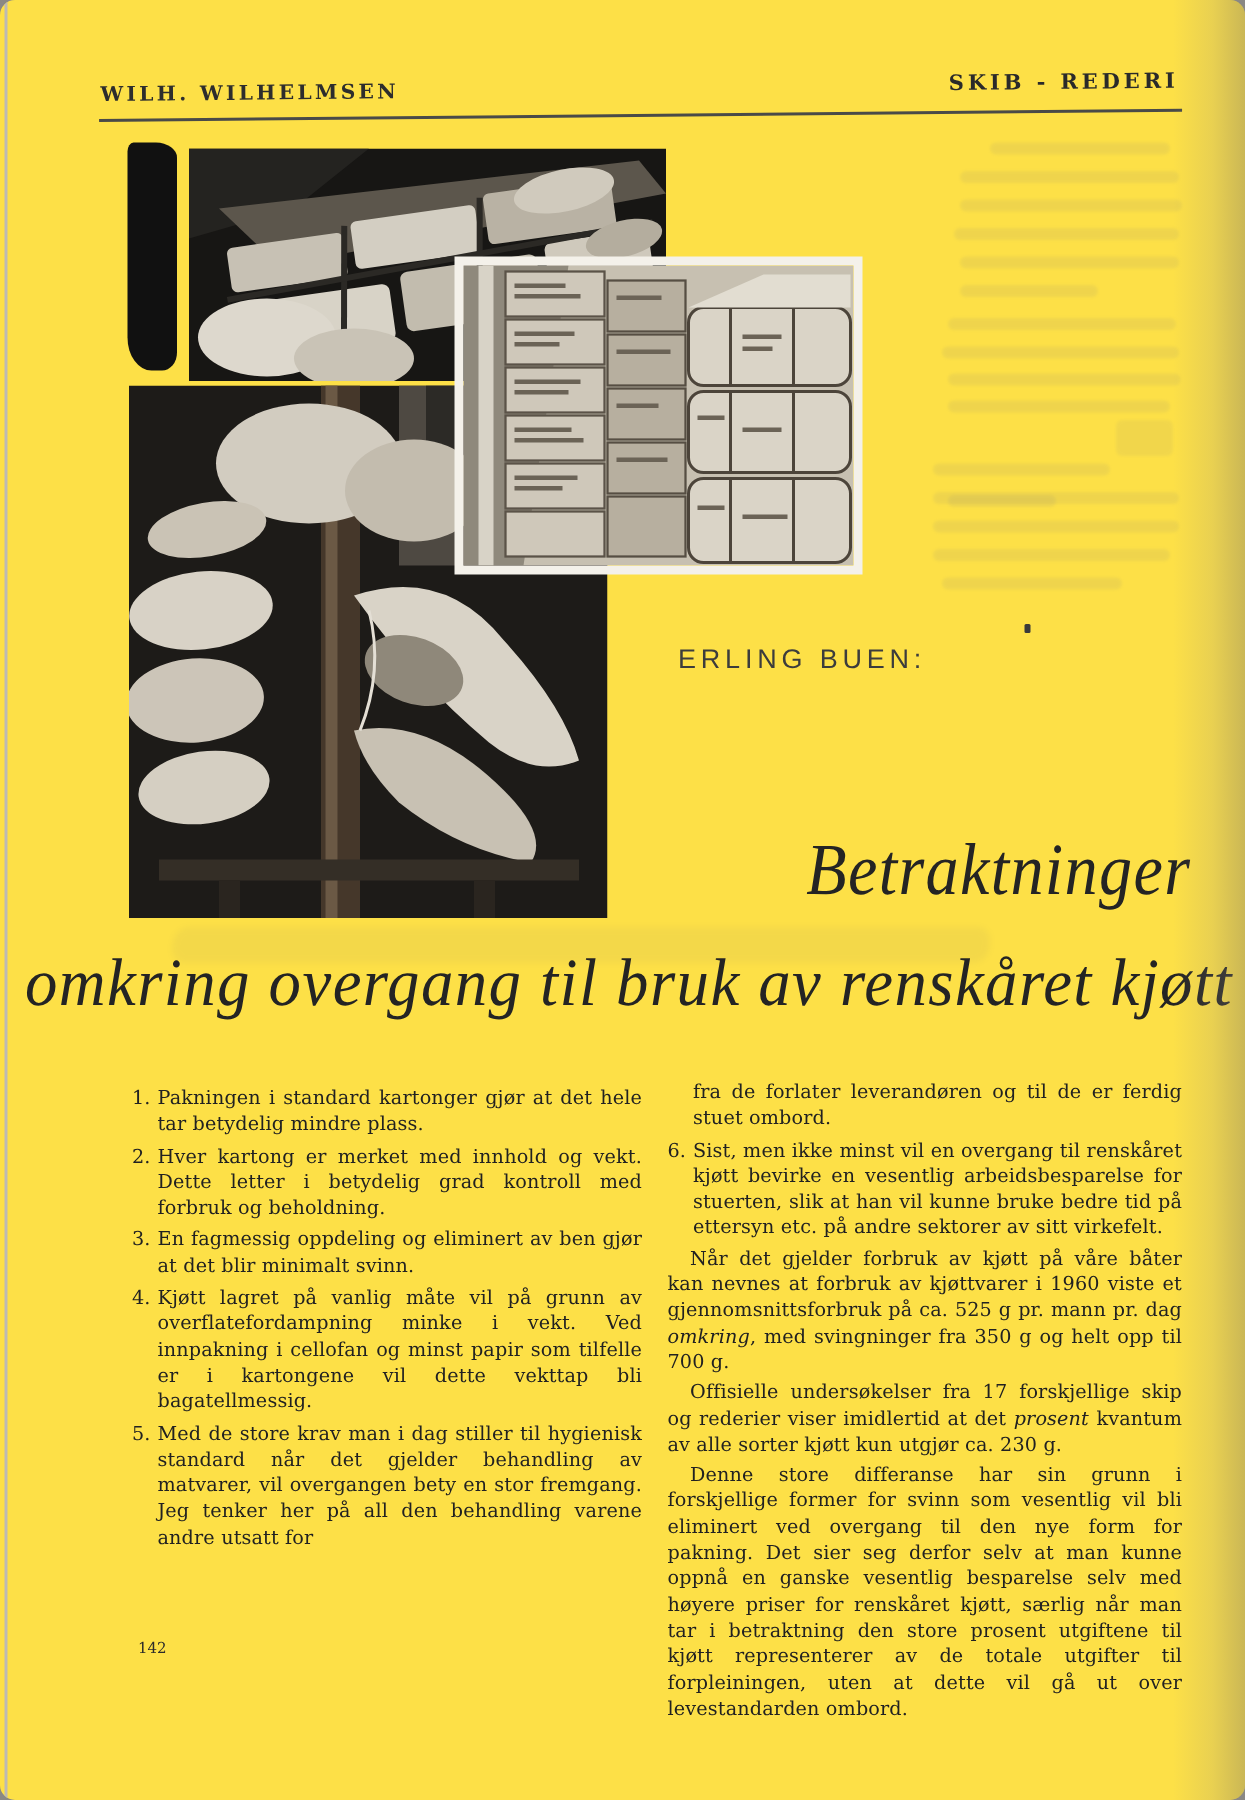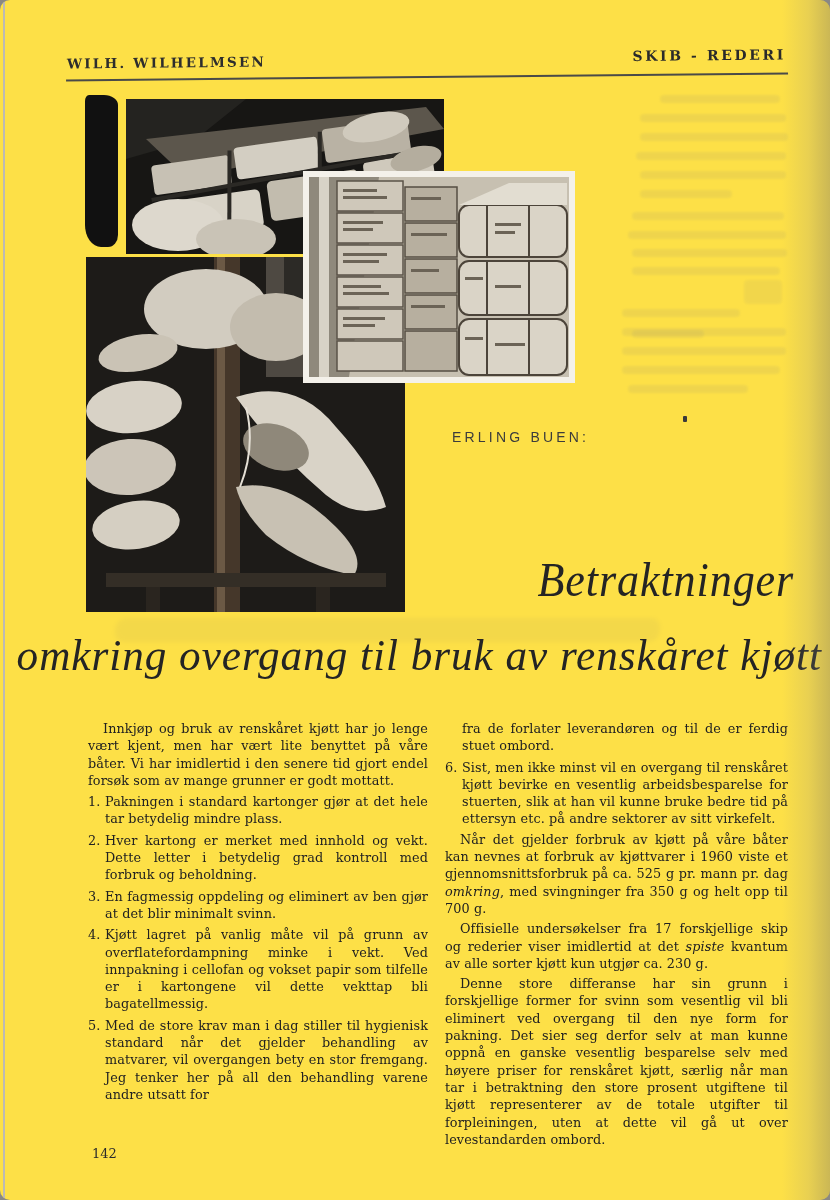--- a/index.html
+++ b/index.html
@@ -23,39 +23,39 @@
     border-radius:4px 14px 10px 16px / 6px 10px 12px 22px;}
   .photo1{left:126px;top:99px;width:318px;height:155px;z-index:1;}
   .photo3{left:86px;top:257px;width:319px;height:355px;z-index:1;}
   .photo2{left:303px;top:171px;width:272px;height:212px;z-index:2;border:6px solid #f4f1ea;box-sizing:border-box;}
   
   .ghost{position:absolute;background:#8d8776;opacity:.12;height:8px;border-radius:4px;filter:blur(1px);}
   .ghost-band{position:absolute;background:#7d7668;opacity:.07;filter:blur(2px);border-radius:10px;transform:skewX(-6deg);}
   .speck{position:absolute;left:683px;top:416px;width:4px;height:6px;background:#3a3a3a;border-radius:1px;}
   
   .author{position:absolute;left:452px;top:429px;font-family:"Liberation Sans",sans-serif;
-    font-size:14px;letter-spacing:3.2px;color:#3c3c3c;}
+    font-size:18px;letter-spacing:3.2px;color:#3c3c3c;}
   .title1{position:absolute;right:36px;top:551px;font-family:"Liberation Serif",serif;
     font-style:italic;font-size:49px;color:#242424;letter-spacing:1px;
     transform:scaleX(.9);transform-origin:right center;white-space:nowrap;}
   .title2{position:absolute;left:0;top:629px;width:830px;text-align:center;
     font-family:"Liberation Serif",serif;font-style:italic;font-size:45px;color:#242424;
     letter-spacing:1px;transform:scaleX(.96);transform-origin:center;white-space:nowrap;}
   
   .col{position:absolute;top:720px;font-size:12.8px;line-height:17.3px;text-align:justify;
     letter-spacing:.1px;color:#212121;}
   .col-left{left:88px;width:340px;}
   .col-right{left:445px;width:343px;}
   .para{margin:0;text-indent:15px;}
   .para.follow{margin-top:3px;}
   .cont{margin:0;padding-left:17px;text-indent:0;}
   .li{display:flex;margin-top:4px;}
   .li .num{width:17px;flex:0 0 17px;}
   .li .txt{flex:1;text-align:justify;}
-  .pageno{position:absolute;left:92px;top:1146px;font-size:13px;color:#2b2b2b;}
+  .pageno{position:absolute;left:92px;top:1094px;font-size:10px;color:#2b2b2b;}
 </style>
 </head>
 <body>
 
 <div class="page">
   <div class="page-left-edge"></div>
 
   <div class="ghost" style="left:660px;top:95px;width:120px;"></div>
   <div class="ghost" style="left:640px;top:114px;width:146px;"></div>
   <div class="ghost" style="left:640px;top:133px;width:148px;"></div>
@@ -186,50 +186,49 @@
     </svg>
   </div>
 
   <div class="speck"></div>
 
   <div class="author">ERLING BUEN:</div>
   <div class="title1">Betraktninger</div>
   <div class="title2">omkring overgang til bruk av renskåret kjøtt</div>
 
   <div class="col col-left">
-    <p class="para">Innkjøp og bruk av renskåret kjøtt har jo lenge vært kjent, men har vært lite benyttet på våre båter. Vi har imidlertid i den senere tid gjort endel forsøk som av mange grunner er godt mottatt.</p>
     <div class="li">
       <span class="num">1.</span>
       <div class="txt">Pakningen i standard kartonger gjør at det hele tar betydelig mindre plass.</div>
     </div>
     <div class="li">
       <span class="num">2.</span>
       <div class="txt">Hver kartong er merket med innhold og vekt. Dette letter i betydelig grad kontroll med forbruk og beholdning.</div>
     </div>
     <div class="li">
       <span class="num">3.</span>
       <div class="txt">En fagmessig oppdeling og eliminert av ben gjør at det blir minimalt svinn.</div>
     </div>
     <div class="li">
       <span class="num">4.</span>
-      <div class="txt">Kjøtt lagret på vanlig måte vil på grunn av overflatefordampning minke i vekt. Ved innpakning i cellofan og vokset papir som tilfelle er i kartongene vil dette vekttap bli bagatellmessig.</div>
+      <div class="txt">Kjøtt lagret på vanlig måte vil på grunn av overflatefordampning minke i vekt. Ved innpakning i cellofan og minst papir som tilfelle er i kartongene vil dette vekttap bli bagatellmessig.</div>
     </div>
     <div class="li">
       <span class="num">5.</span>
       <div class="txt">Med de store krav man i dag stiller til hygienisk standard når det gjelder behandling av matvarer, vil overgangen bety en stor fremgang. Jeg tenker her på all den behandling varene andre utsatt for</div>
     </div>
   </div>
 
   <div class="col col-right">
     <p class="cont">fra de forlater leverandøren og til de er ferdig stuet ombord.</p>
     <div class="li">
       <span class="num">6.</span>
       <div class="txt">Sist, men ikke minst vil en overgang til renskåret kjøtt bevirke en vesentlig arbeidsbesparelse for stuerten, slik at han vil kunne bruke bedre tid på ettersyn etc. på andre sektorer av sitt virkefelt.</div>
     </div>
     <p class="para follow"><span>Når det gjelder forbruk av kjøtt på våre båter kan nevnes at forbruk av kjøttvarer i 1960 viste et gjennomsnittsforbruk på ca. 525 g pr. mann pr. dag </span><i>omkring</i><span>, med svingninger fra 350 g og helt opp til 700 g.</span></p>
-    <p class="para follow"><span>Offisielle undersøkelser fra 17 forskjellige skip og rederier viser imidlertid at det </span><i>spiste</i><span> kvantum av alle sorter kjøtt kun utgjør ca. 230 g.</span></p>
+    <p class="para follow"><span>Offisielle undersøkelser fra 17 forskjellige skip og rederier viser imidlertid at det </span><i>prosent</i><span> kvantum av alle sorter kjøtt kun utgjør ca. 230 g.</span></p>
     <p class="para follow">Denne store differanse har sin grunn i forskjellige former for svinn som vesentlig vil bli eliminert ved overgang til den nye form for pakning. Det sier seg derfor selv at man kunne oppnå en ganske vesentlig besparelse selv med høyere priser for renskåret kjøtt, særlig når man tar i betraktning den store prosent utgiftene til kjøtt representerer av de totale utgifter til forpleiningen, uten at dette vil gå ut over levestandarden ombord.</p>
   </div>
 
   <div class="pageno">142</div>
 
   <div class="page-right-shade"></div>
 </div>
 
 </body></html>

